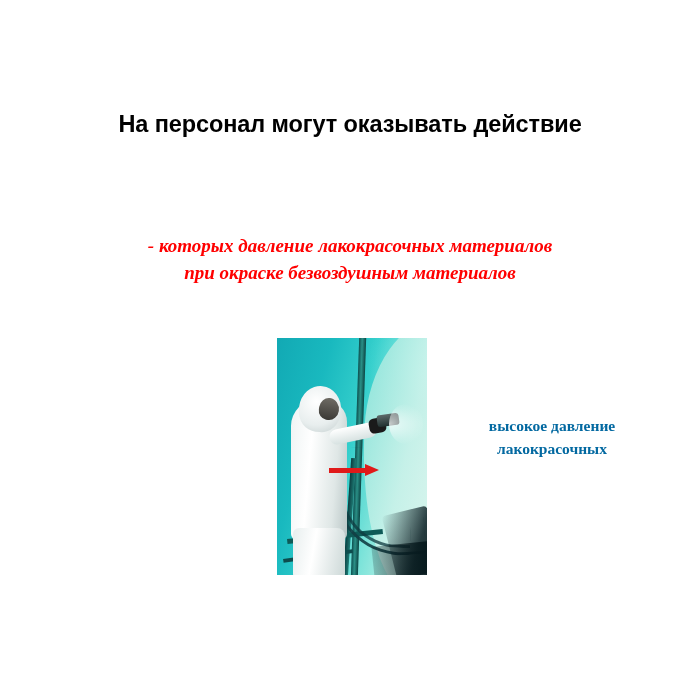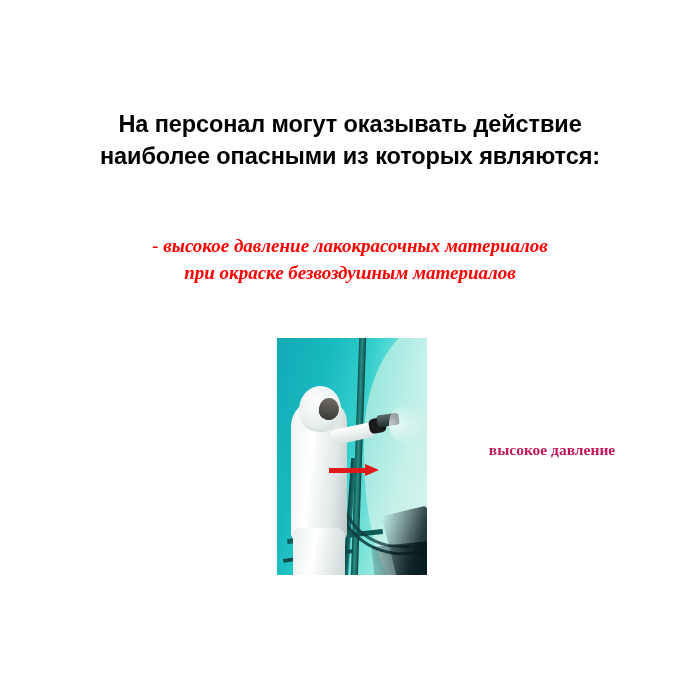--- a/index.html
+++ b/index.html
@@ -264,36 +264,34 @@
   .caption {
     position: absolute;
     left: 452px;
     top: 414px;
     width: 200px;
     text-align: center;
     font-family: "Liberation Serif", serif;
     font-weight: bold;
     font-size: 15.5px;
     line-height: 23px;
-    color: #be185d;
-    margin-top: 24px;
+    color: #0369a1;
   }
 </style>
 </head>
 <body>
 
 <div class="slide">
 
   <div class="title-block">
     <div class="title-line">На персонал могут оказывать действие</div>
-    <div class="title-line">наиболее опасными из которых являются:</div>
   </div>
 
   <div class="subtitle-block">
-    <div class="subtitle-line">- высокое давление лакокрасочных материалов</div>
+    <div class="subtitle-line">- которых давление лакокрасочных материалов</div>
     <div class="subtitle-line">при окраске безвоздушным материалов</div>
   </div>
 
   <div class="photo-wrap">
     <div class="photo">
       <div class="hull-edge"></div>
       <div class="mast"></div>
       <div class="mast2"></div>
       <div class="cross-bar"></div>
       <div class="cross-bar2"></div>
@@ -315,15 +313,16 @@
 
       <div class="arrow">
         <div class="arrow-shaft"></div>
         <div class="arrow-head"></div>
       </div>
     </div>
   </div>
 
   <div class="caption">
     <div>высокое давление</div>
+    <div>лакокрасочных</div>
   </div>
 
 </div>
 
 </body></html>

